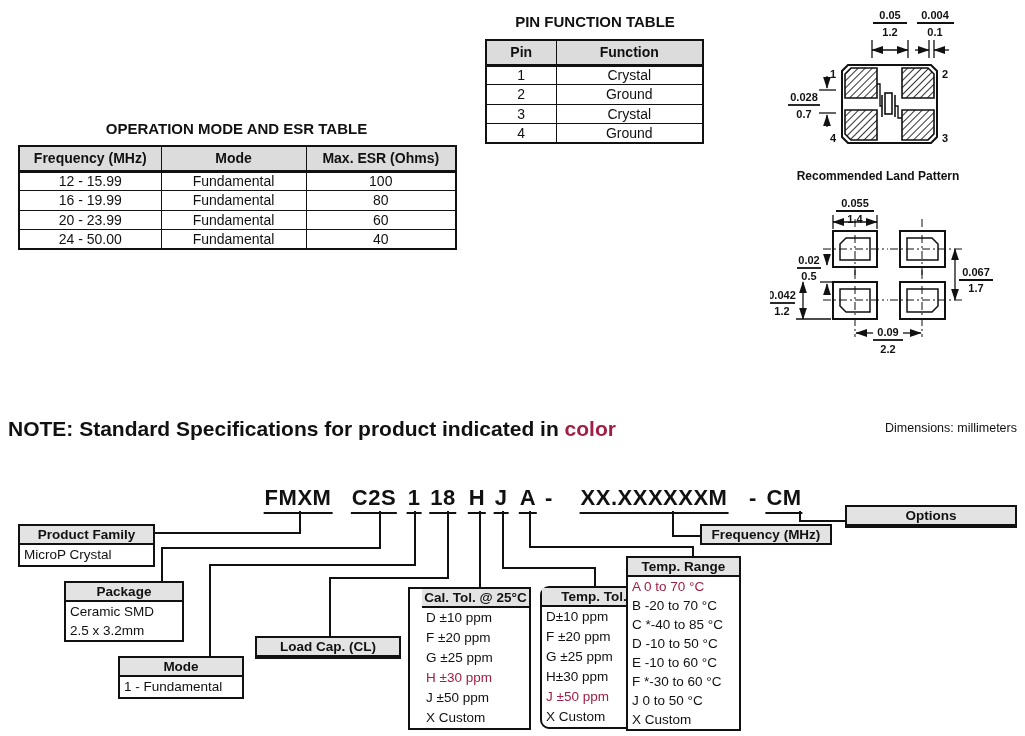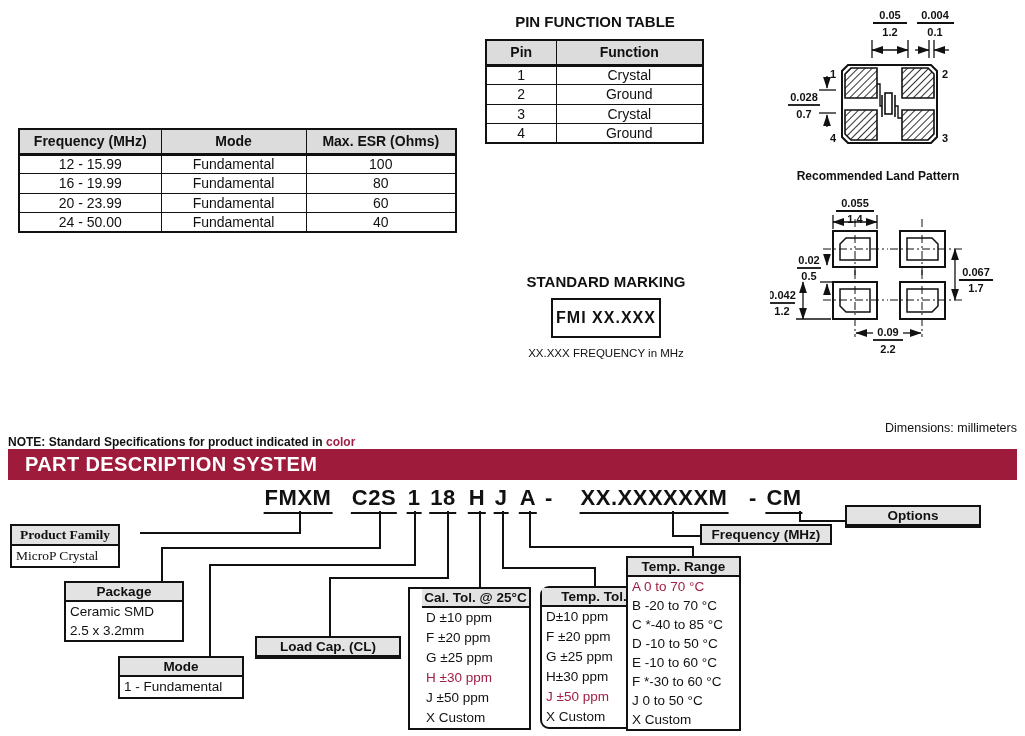--- a/index.html
+++ b/index.html
@@ -26,66 +26,67 @@
   .pin-block th:nth-child(1), .pin-block td:nth-child(1){ width:70px; }
   .pin-block th:nth-child(2), .pin-block td:nth-child(2){ width:147px; }
 
   
   .marking-block { left:505px; top:273px; width:202px; text-align:center; }
   .marking-box { margin:8px auto 0; width:110px; height:40px; border:2.5px solid var(--ink);
                  font-weight:bold; font-size:16px; letter-spacing:1px; line-height:36px; }
   .marking-caption { margin-top:9px; font-size:11.5px; }
 
   
-  .note-line { left:8px; top:435px; font-size:12px; font-weight:bold; white-space:nowrap; }
+  .note-line { left:8px; top:417px; font-size:21px; font-weight:bold; white-space:nowrap; }
   .note-line .hl-word { color:var(--hl); }
   .dims-note { right:8px; top:421px; font-size:12.5px; }
   .banner { left:8px; top:449px; width:1009px; height:31px; background:var(--accent);
             color:#fff; font-weight:bold; font-size:20px; line-height:31px; padding-left:17px;
             letter-spacing:0.4px; }
 
   
   .pds { left:0; top:480px; width:1025px; height:256px; }
   .pds svg.wires { position:absolute; left:0; top:0; }
   .pn { position:absolute; top:5px; transform:translateX(-50%); font-weight:bold; font-size:22px;
         letter-spacing:0.5px; border-bottom:2.5px solid var(--ink); padding:0 1px 1px; white-space:nowrap; }
   .pn-sep { border-bottom:none; }
   .pn-0{left:298px}.pn-1{left:374px}.pn-2{left:414px}.pn-3{left:443px}.pn-4{left:477px}
   .pn-5{left:501px}.pn-6{left:528px}.pn-7{left:549px}.pn-8{left:654px}.pn-9{left:753px}.pn-10{left:784px}
 
   .pds-box { position:absolute; border:2px solid var(--ink); background:#fff; }
   .pds-box .hdr { background:#e3e3e3; border-bottom:2px solid var(--ink); font-weight:bold;
                   font-size:13.5px; text-align:center; padding:1px 2px; white-space:nowrap; }
   .pds-box .box-item { padding:0 4px; line-height:20px; font-size:13.5px; white-space:nowrap; }
   .pds-box .hl { color:var(--hl); }
-  .b-product   { left:10px;  top:44px;  width:110px;font-family:Liberation Serif, serif; }
+  .b-product   { left:18px;  top:44px;  width:137px; }
   .b-package   { left:64px;  top:101px; width:120px; }
   .b-package .box-item { line-height:19px; }
   .b-mode      { left:118px; top:176px; width:126px; }
   .b-loadcap   { left:255px; top:156px; width:146px; }
   .b-caltol    { left:408px; top:107px; width:123px;padding-left:12px; }
   .b-temptol   { left:540px; top:106px; width:108px;border-radius:9px; }
   .b-temprange { left:626px; top:76px;  width:115px; }
   .b-temprange .box-item { line-height:19px; }
   .b-freq      { left:700px; top:44px;  width:132px; }
   .b-freq .hdr { border-bottom:none; }
-  .b-options   { left:845px; top:25px;  width:136px; }
+  .b-options   { left:845px; top:25px;  width:172px; }
   .b-options .box-item { line-height:19.5px; }
 
   
   .land-title { left:770px; top:169px; width:216px; text-align:center; font-weight:bold; font-size:12px; }
   svg text { font-family:"Liberation Sans",sans-serif; font-weight:bold; font-size:11px; fill:var(--ink); }
   svg .ln { stroke:var(--ink); fill:none; }
 </style>
 </head>
 <body>
 
 <div id="page">
 
   <div class="abs esr-block">
+    <div class="tbl-title">OPERATION MODE AND ESR TABLE</div>
     <table>
       <thead>
           <tr>
         <th>Frequency (MHz)</th>
         <th>Mode</th>
         <th>Max. ESR (Ohms)</th>
       </tr>
         </thead>
       <tbody>
           <tr>
@@ -249,30 +250,24 @@
     <text x="206" y="127" text-anchor="middle">1.7</text>
     <line class="ln" x1="185" y1="84" x2="185" y2="135" stroke-width="1.3" marker-start="url(#arr)" marker-end="url(#arr)"></line>
 
     <text x="118" y="171" text-anchor="middle">0.09</text>
     <line class="ln" x1="103" y1="175" x2="133" y2="175" stroke-width="1.8"></line>
     <text x="118" y="188" text-anchor="middle">2.2</text>
     <line class="ln" x1="103" y1="168" x2="86" y2="168" stroke-width="1.3" marker-end="url(#arr)"></line>
     <line class="ln" x1="133" y1="168" x2="151" y2="168" stroke-width="1.3" marker-end="url(#arr)"></line>
   </svg>
 
-  <div class="abs marking-block">
-    <div class="tbl-title">STANDARD MARKING</div>
-    <div class="marking-box">FMI XX.XXX</div>
-    <div class="marking-caption">XX.XXX FREQUENCY in MHz</div>
-  </div>
 
   <div class="abs note-line"><span>NOTE: Standard Specifications for product indicated in </span><span class="hl-word">color</span></div>
   <div class="abs dims-note">Dimensions: millimeters</div>
 
-  <div class="abs banner">PART DESCRIPTION SYSTEM</div>
 
   <div class="abs pds">
     <svg class="wires" width="1025" height="256" viewBox="0 0 1025 256">
       <g stroke="#111" stroke-width="2" fill="none">
         <path d="M300,31 V53 H140"></path>
         <path d="M380,31 V68 H162 V101"></path>
         <path d="M415,31 V85 H210 V176"></path>
         <path d="M448,31 V98 H330 V156"></path>
         <path d="M480,31 V107"></path>
         <path d="M503,31 V88 H595 V106"></path>

